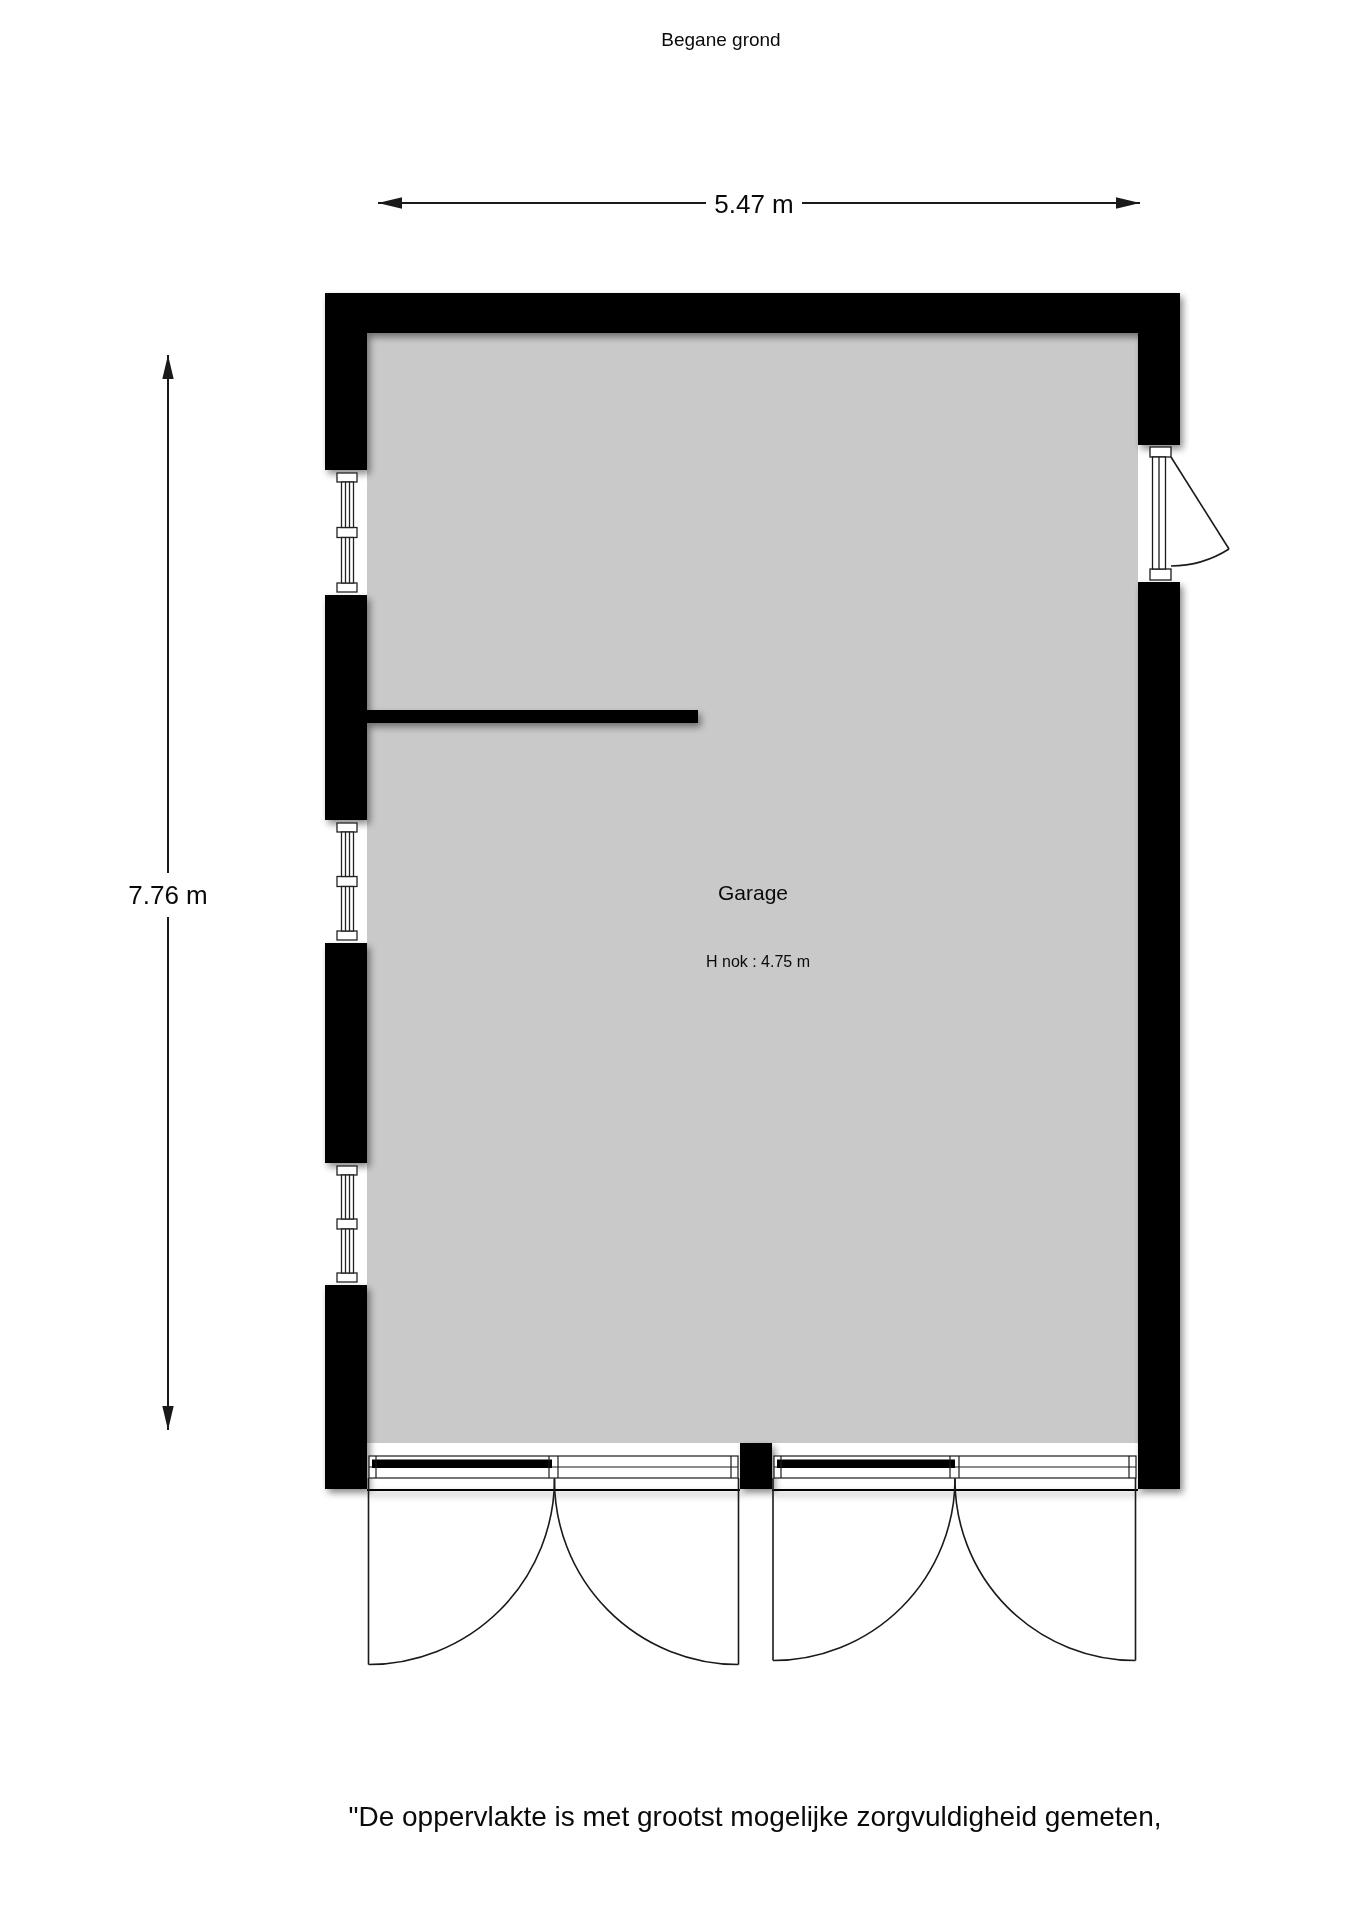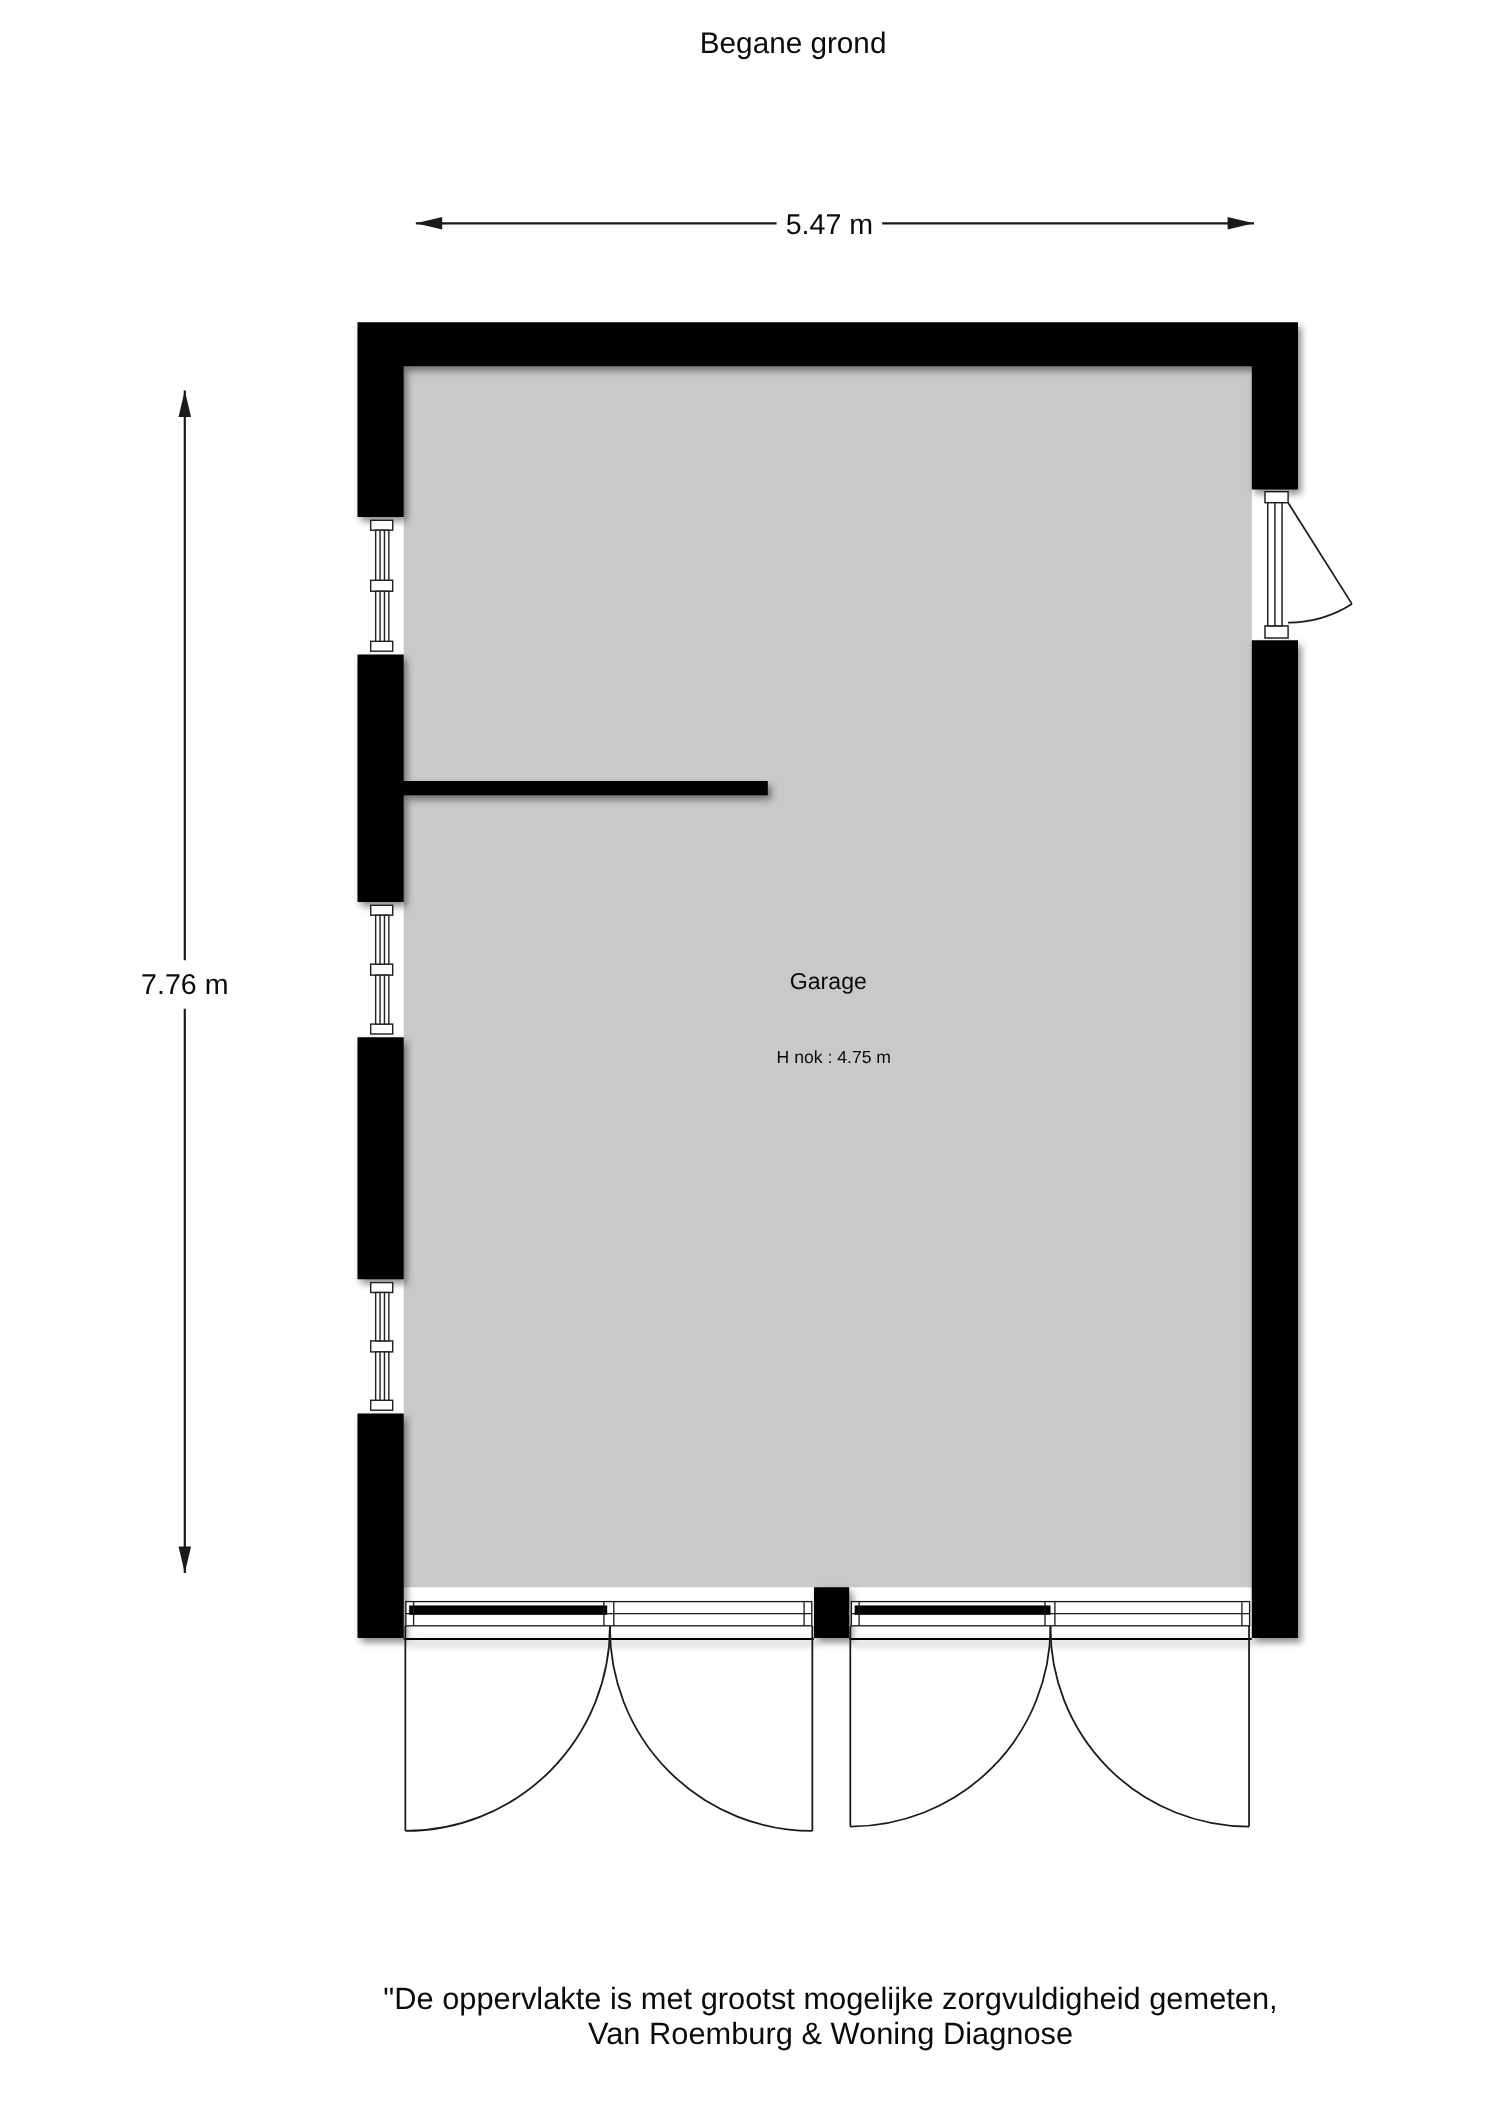--- a/index.html
+++ b/index.html
@@ -5,21 +5,21 @@
   html,body{margin:0;padding:0;background:#ffffff;}
   .canvas{
     position:relative;
     width:1358px;height:1920px;
     background:#ffffff;
     font-family:"Liberation Sans", sans-serif;
     color:#0a0a0a;
     overflow:hidden;
   }
   .abs{position:absolute;transform:translate(-50%,-50%);white-space:nowrap;}
-  .page-title{left:721px;top:40px;font-size:27px;}
+  .page-title{left:721px;top:40px;font-size:19px;}
   .dim-label{font-size:26px;background:#ffffff;padding:0 6px;}
   .dim-w{left:754px;top:204px;}
   .dim-h{left:168px;top:895px;}
   .room-name{left:753px;top:893px;font-size:21px;}
   .room-note{left:758px;top:962px;font-size:16px;}
   .disclaimer{
     position:absolute;left:755px;top:1801px;
     transform:translateX(-50%);
     text-align:center;font-size:28px;line-height:32px;
     white-space:nowrap;
@@ -139,16 +139,15 @@
   </svg>
 
   <div class="abs page-title">Begane grond</div>
   <div class="abs dim-label dim-w">5.47 m</div>
   <div class="abs dim-label dim-h">7.76 m</div>
   <div class="abs room-name">Garage</div>
   <div class="abs room-note">H nok : 4.75 m</div>
 
   <div class="disclaimer">
     <div>"De oppervlakte is met grootst mogelijke zorgvuldigheid gemeten,</div>
-    <div>Van Roemburg &amp; Woning Diagnose</div>
   </div>
 
 </div>
 
 </body></html>

